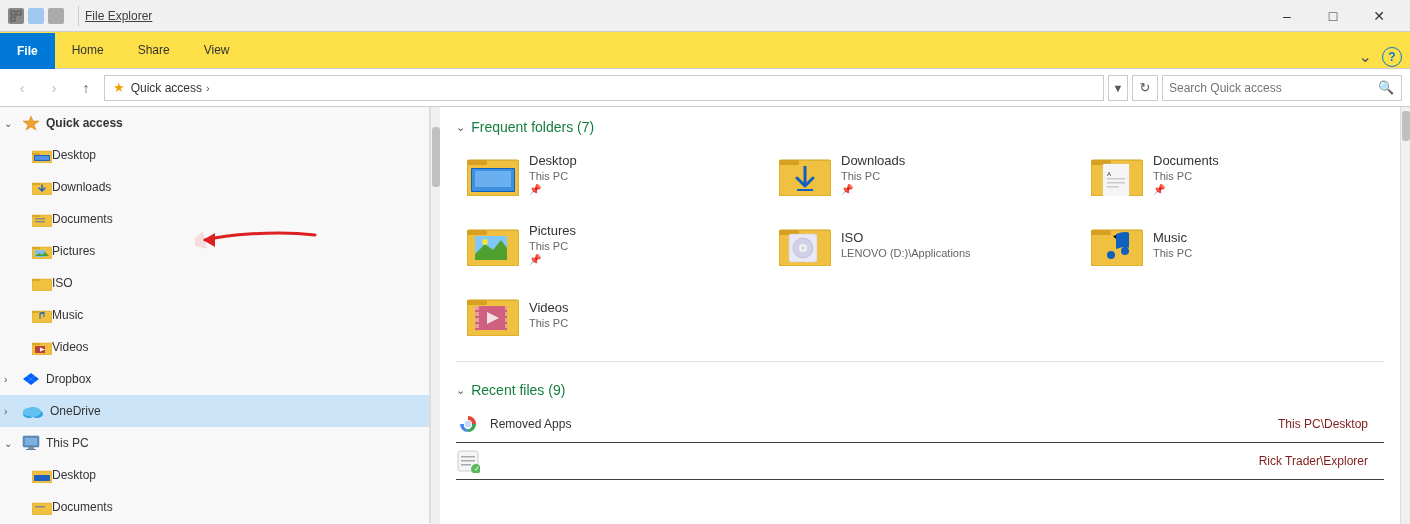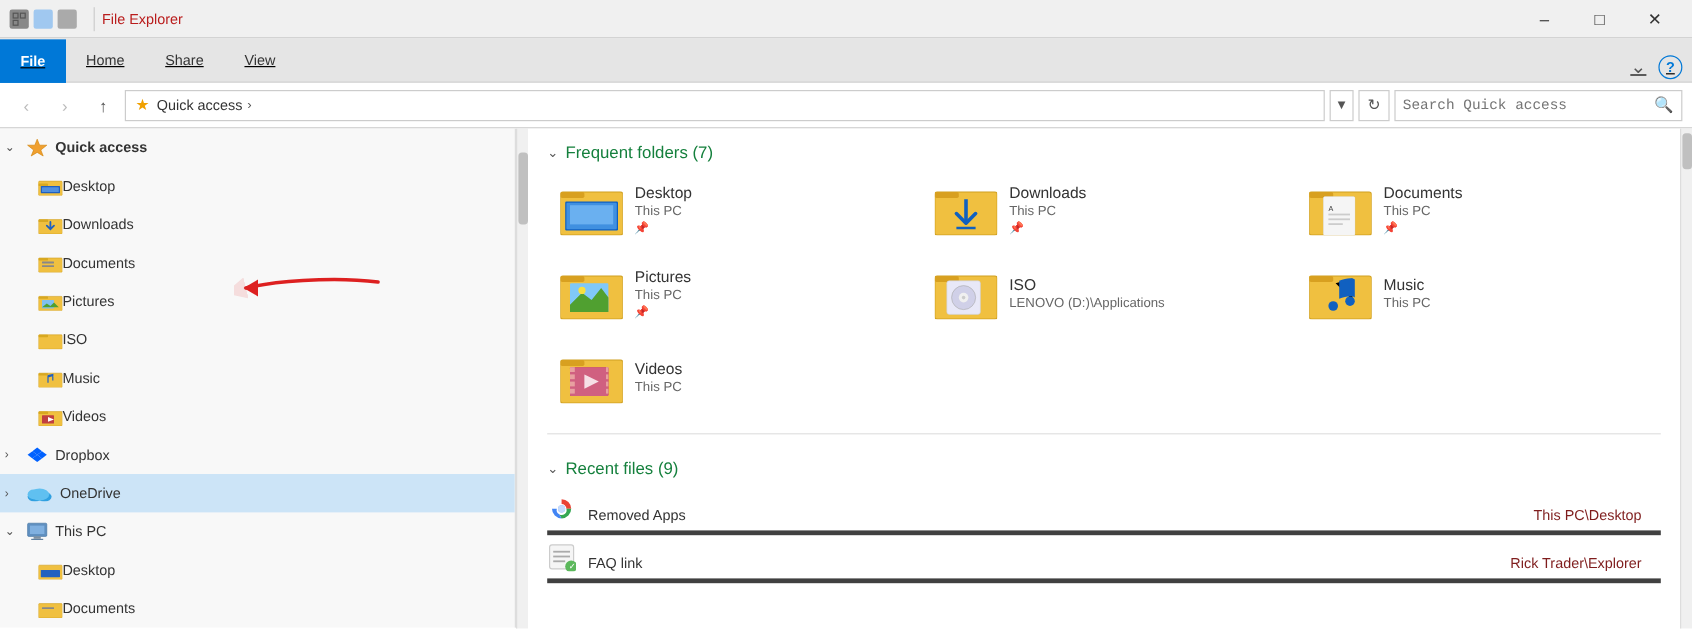--- a/index.html
+++ b/index.html
@@ -5,21 +5,21 @@
     * { margin: 0; padding: 0; box-sizing: border-box; }
     body { font-family: 'Segoe UI', sans-serif; font-size: 12px; background: #fff; width: 1410px; height: 524px; overflow: hidden; display: flex; flex-direction: column; }
 
     
     .title-bar { height: 32px; background: #f0f0f0; display: flex; align-items: center; padding: 0 8px; border-bottom: 1px solid #ccc; }
     .title-bar-icons { display: flex; gap: 4px; margin-right: 8px; }
     .window-controls { display: flex; gap: 0; margin-left: auto; }
     .win-btn { width: 46px; height: 32px; display: flex; align-items: center; justify-content: center; font-size: 14px; color: #333; cursor: pointer; }
 
     
-    .ribbon { background: #e5e5e5; border-bottom: 1px solid #ccc; text-decoration: underline; }
+    .ribbon { background: #fde047; border-bottom: 1px solid #ccc; }
     .ribbon-tabs { display: flex; align-items: flex-end; height: 36px; padding: 0 0 0 0; }
     .ribbon-tab { padding: 0 16px; height: 36px; display: flex; align-items: center; font-size: 12px; color: #333; cursor: pointer; border: 1px solid transparent; }
     .ribbon-tab.active { background: #fff; border-color: #ccc #ccc #fff #ccc; color: #0078d7; font-weight: 600; margin-bottom: -1px; z-index: 1; }
     .ribbon-extra { margin-left: auto; display: flex; align-items: center; padding-right: 8px; gap: 4px; }
     .ribbon-extra-btn { font-size: 16px; color: #555; cursor: pointer; padding: 2px 6px; }
 
     
     .address-bar { height: 38px; background: #fff; border-bottom: 1px solid #ccc; display: flex; align-items: center; padding: 0 8px; gap: 4px; }
     .nav-btn { width: 28px; height: 26px; display: flex; align-items: center; justify-content: center; font-size: 14px; color: #555; cursor: pointer; border: 1px solid transparent; border-radius: 2px; }
     .nav-btn.disabled { color: #bbb; cursor: default; }
@@ -59,21 +59,21 @@
     .folder-grid { display: grid; grid-template-columns: repeat(3, 1fr); gap: 8px; margin-bottom: 16px; }
     .folder-card { display: flex; align-items: center; padding: 8px 10px; cursor: pointer; border: 1px solid transparent; border-radius: 2px; }
     .folder-card-icon { width: 52px; height: 44px; margin-right: 10px; flex-shrink: 0; position: relative; }
     .folder-card-info { display: flex; flex-direction: column; }
     .folder-card-name { font-size: 13px; color: #333; font-weight: normal; }
     .folder-card-path { font-size: 11px; color: #666; margin-top: 2px; }
     .folder-card-pin { font-size: 10px; color: #888; margin-top: 2px; }
 
     
     .recent-section { margin-top: 8px; }
-    .recent-item { display: flex; align-items: flex-end; padding: 6px 0; border-bottom: 4px solid #404040; cursor: pointer; }
+    .recent-item { display: flex; align-items: center; padding: 6px 0; border-bottom: 1px solid #404040; cursor: pointer; }
     .recent-icon { width: 24px; height: 24px; margin-right: 10px; flex-shrink: 0; }
     .recent-name { font-size: 12px; color: #333; flex: 1; }
     .recent-path { font-size: 12px; color: #7f1d1d; margin-left: auto; padding-right: 16px; }
 
     
     .content::-webkit-scrollbar { width: 8px; }
     .content::-webkit-scrollbar-track { background: #f0f0f0; }
     .content::-webkit-scrollbar-thumb { background: #c0c0c0; }
     .folder-small-svg { width: 20px; height: 16px; }
 
@@ -88,21 +88,21 @@
       <svg width="12" height="12" viewBox="0 0 12 12">
           <rect x="1" y="1" width="4" height="4" fill="none" stroke="#555" stroke-width="1"></rect>
           <rect x="7" y="1" width="4" height="4" fill="none" stroke="#555" stroke-width="1"></rect>
           <rect x="1" y="7" width="4" height="4" fill="none" stroke="#555" stroke-width="1"></rect>
         </svg>
     </div>
     <div style="width:16px;height:16px;background:#a0c8f0;border-radius:2px;"></div>
     <div style="width:16px;height:16px;background:#aaa;border-radius:2px;"></div>
   </div>
   <span style="width:1px;height:20px;background:#ccc;margin:0 6px;"></span>
-  <span style="font-size:12px;color:#b91c1c;">File Explorer</span>
+  <span style="font-size:12px;color:#404040;text-decoration:underline;">File Explorer</span>
   <div class="window-controls">
     <div class="win-btn">–</div>
     <div class="win-btn">□</div>
     <div class="win-btn close">✕</div>
   </div>
 </div>
 
 <div class="ribbon">
   <div class="ribbon-tabs">
     <div class="ribbon-tab active" style="background:#0078d7;color:#fff;border-color:#0078d7;">File</div>
@@ -121,21 +121,21 @@
   <div class="nav-btn disabled">›</div>
   <div class="nav-btn">↑</div>
   <div class="address-path">
     <span class="path-star">★</span>
     <span class="path-text">Quick access</span>
     <span class="path-chevron">›</span>
   </div>
   <div class="addr-down-btn">▼</div>
   <div class="addr-refresh">↻</div>
   <div class="search-box">
-    <input type="text" style="color: #4d7c0f; font-size: 12px; font-family: Liberation Mono, monospace;" placeholder="Search Quick access">
+    <input type="text" style="color: #4d7c0f; font-size: 12px;" placeholder="Search Quick access">
     <span class="search-icon">🔍</span>
   </div>
 </div>
 
 <div class="main-layout">
 
   <div class="sidebar-wrapper" style="position:relative;width:430px;min-width:430px;">
     <div class="sidebar">
 
       <div class="sidebar-section">
@@ -464,21 +464,20 @@
           <div class="recent-icon">
             <svg width="24" height="24" viewBox="0 0 24 24">
               <rect x="2" y="2" width="20" height="20" rx="2" fill="#f5f5f5" stroke="#ccc" stroke-width="1"></rect>
               <rect x="5" y="7" width="14" height="1.5" fill="#aaa"></rect>
               <rect x="5" y="11" width="14" height="1.5" fill="#aaa"></rect>
               <rect x="5" y="15" width="10" height="1.5" fill="#aaa"></rect>
               <circle cx="20" cy="20" r="5" fill="#5cb85c"></circle>
               <text x="18" y="22" font-size="7" fill="#fff">✓</text>
             </svg>
           </div>
-          <span class="recent-name">FAQ link</span>
           <span class="recent-path">Rick Trader\Explorer</span>
         </div>
 
       </div>
 
     </div>
   </div>
 
   <div style="width:10px;background:#f0f0f0;border-left:1px solid #ddd;">
     <div style="width:8px;height:30px;background:#c0c0c0;margin:0 1px;margin-top:4px;border-radius:3px;"></div>

